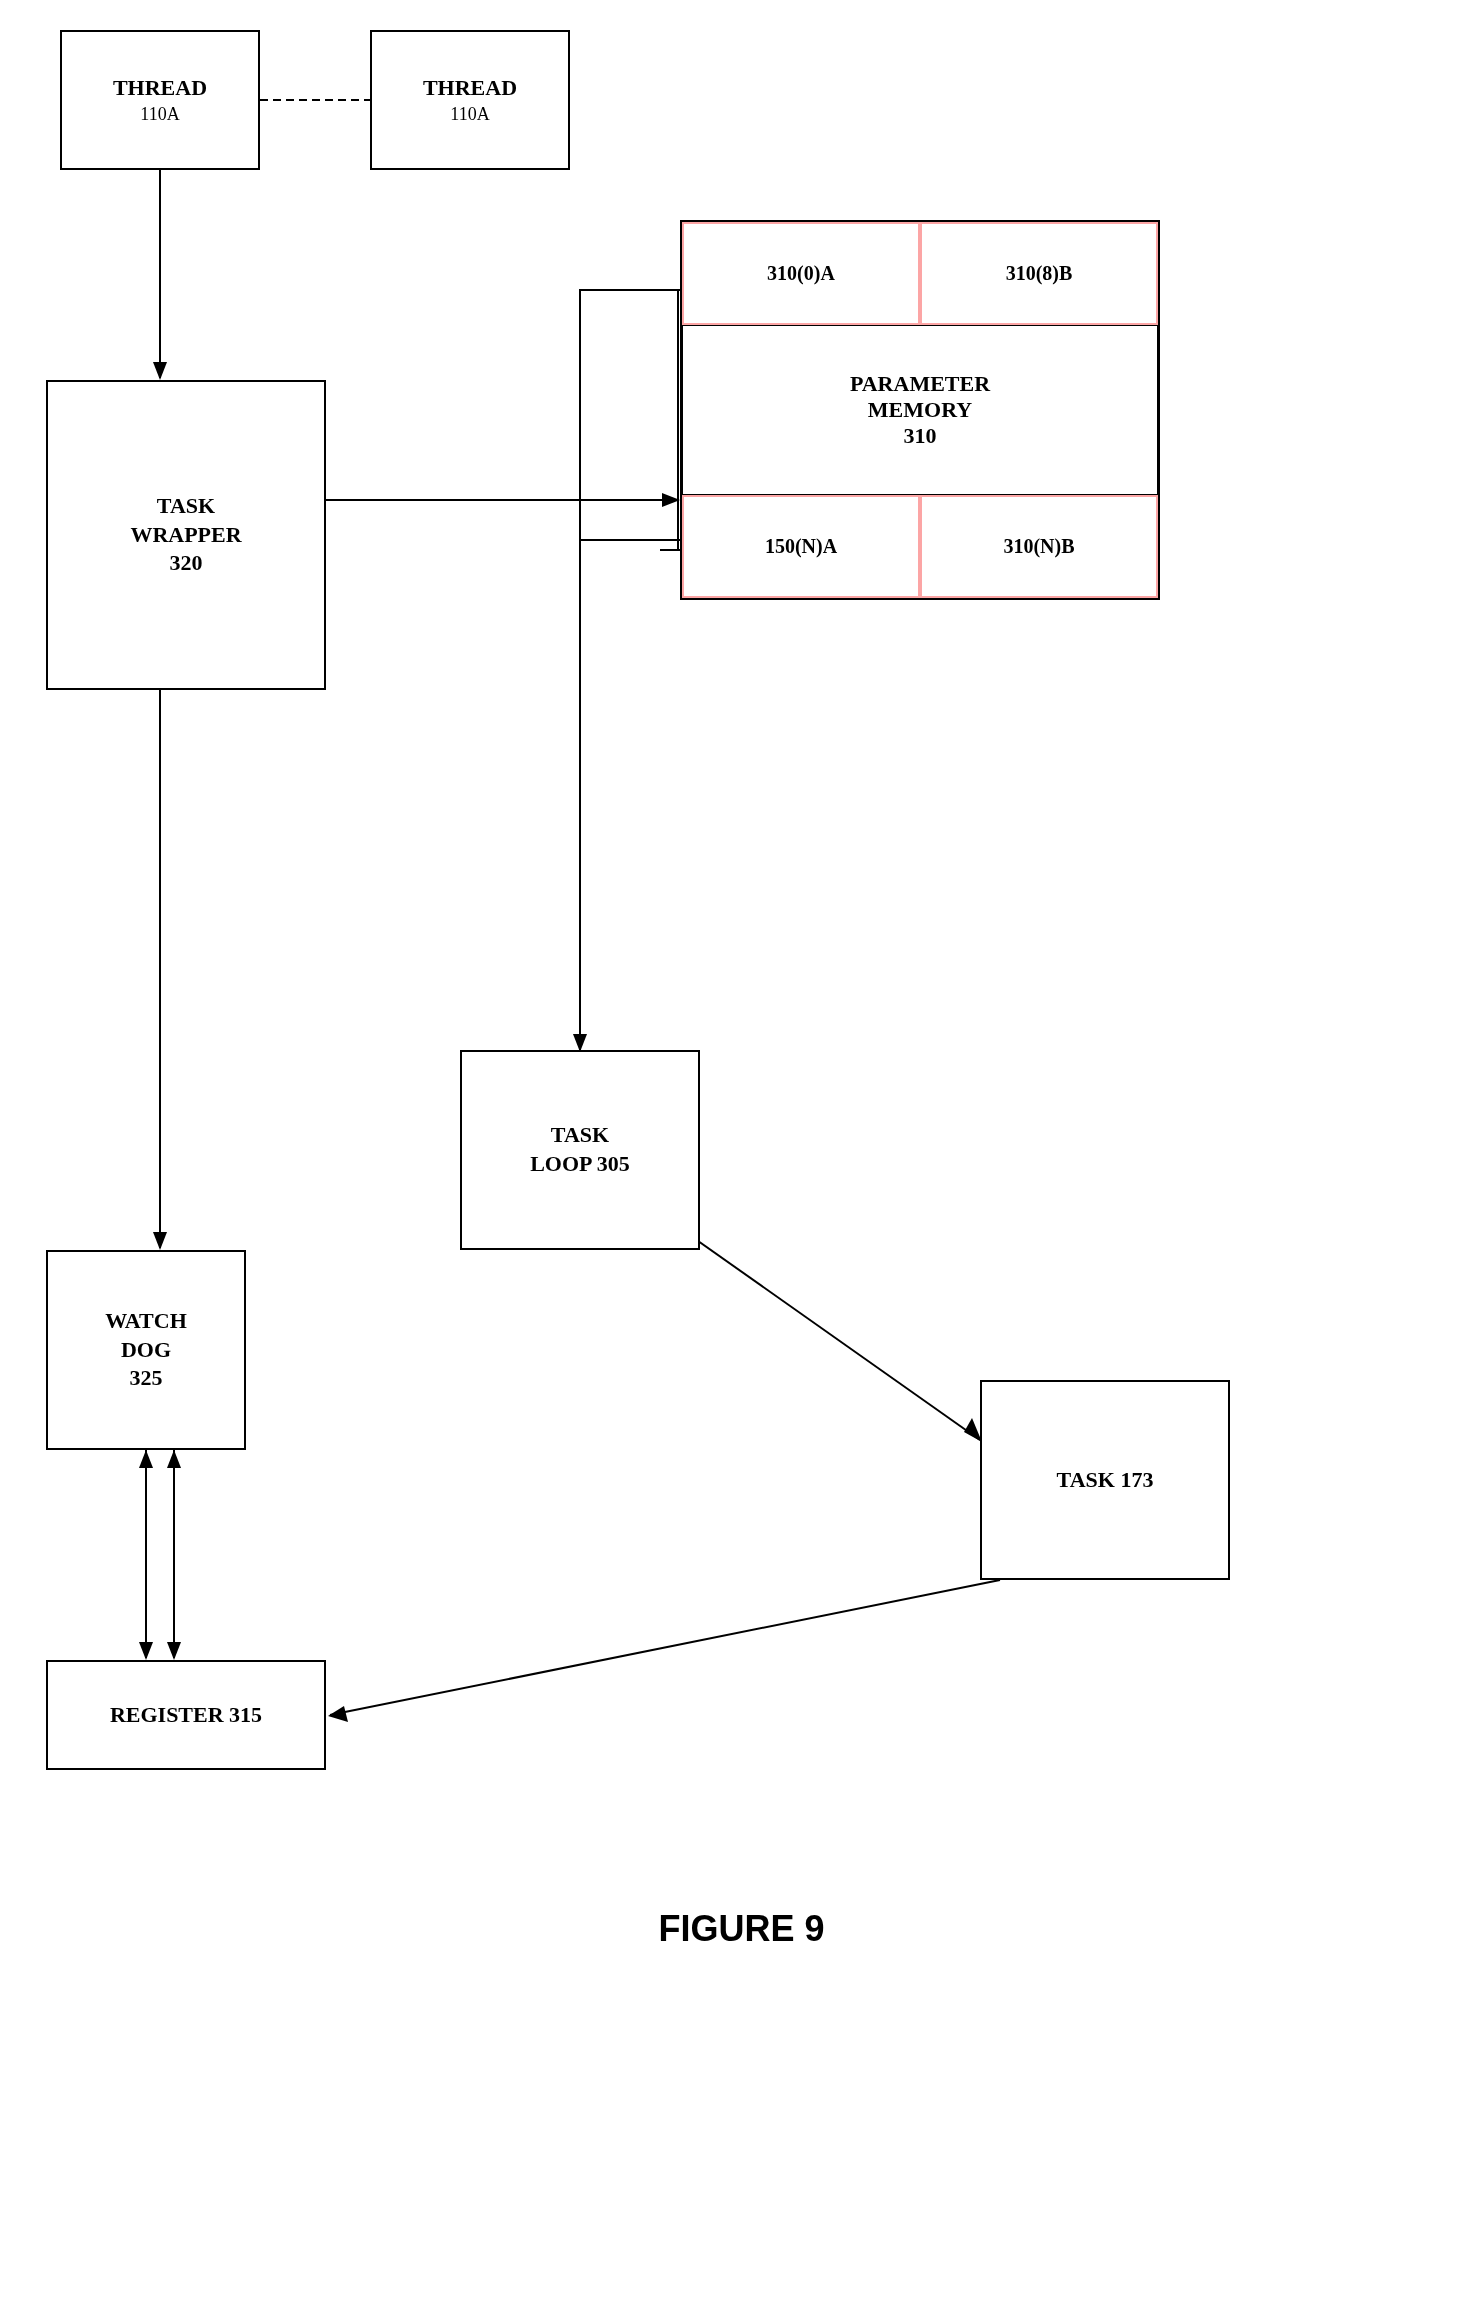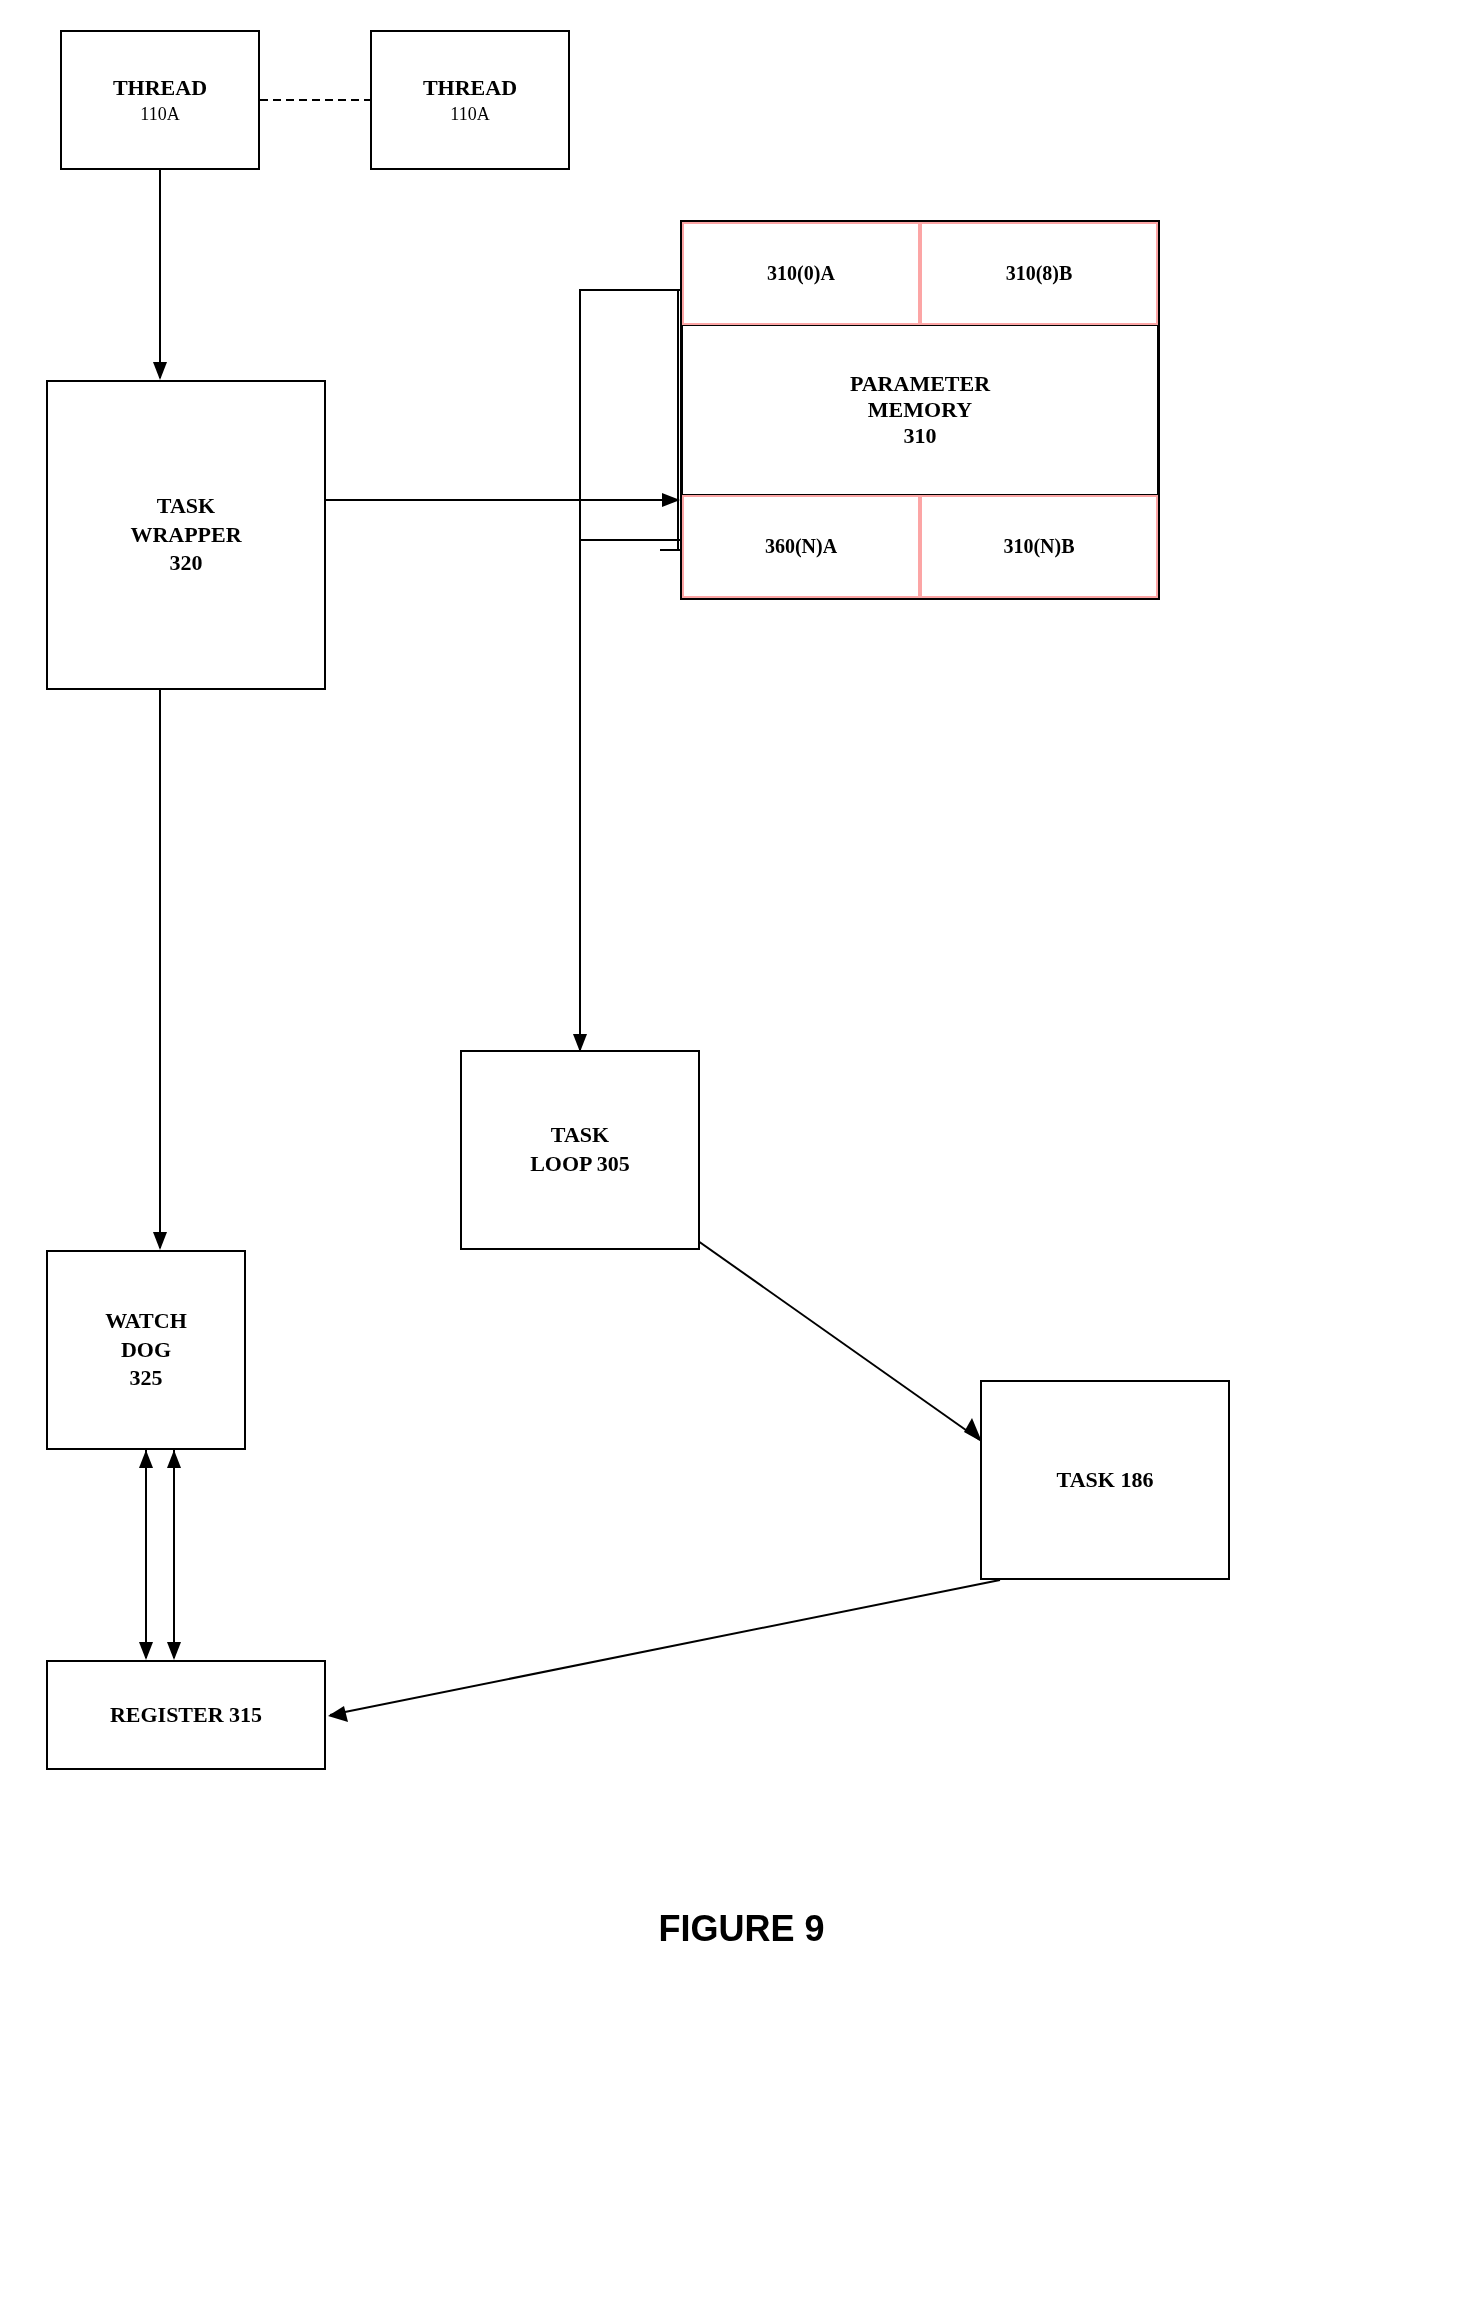--- a/index.html
+++ b/index.html
@@ -140,31 +140,31 @@
 
   <div class="box" style="left:46px; top:380px; width:280px; height:310px;">
     <span>TASK<br>WRAPPER<br>320</span>
   </div>
 
   <div class="param-memory" style="left:680px; top:220px; width:480px; height:380px;">
     <div class="param-grid">
       <div class="param-cell">310(0)A</div>
       <div class="param-cell">310(8)B</div>
       <div class="param-center">PARAMETER<br>MEMORY<br>310</div>
-      <div class="param-cell">360(N)A</div>
+      <div class="param-cell">150(N)A</div>
       <div class="param-cell">310(N)B</div>
     </div>
   </div>
 
   <div class="box" style="left:460px; top:1050px; width:240px; height:200px;">
     <span>TASK<br>LOOP 305</span>
   </div>
 
   <div class="box" style="left:980px; top:1380px; width:250px; height:200px;">
-    <span>TASK 186</span>
+    <span>TASK 173</span>
   </div>
 
   <div class="box" style="left:46px; top:1250px; width:200px; height:200px;">
     <span>WATCH<br>DOG<br>325</span>
   </div>
 
   <div class="box" style="left:46px; top:1660px; width:280px; height:110px;">
     <span>REGISTER 315</span>
   </div>
 

